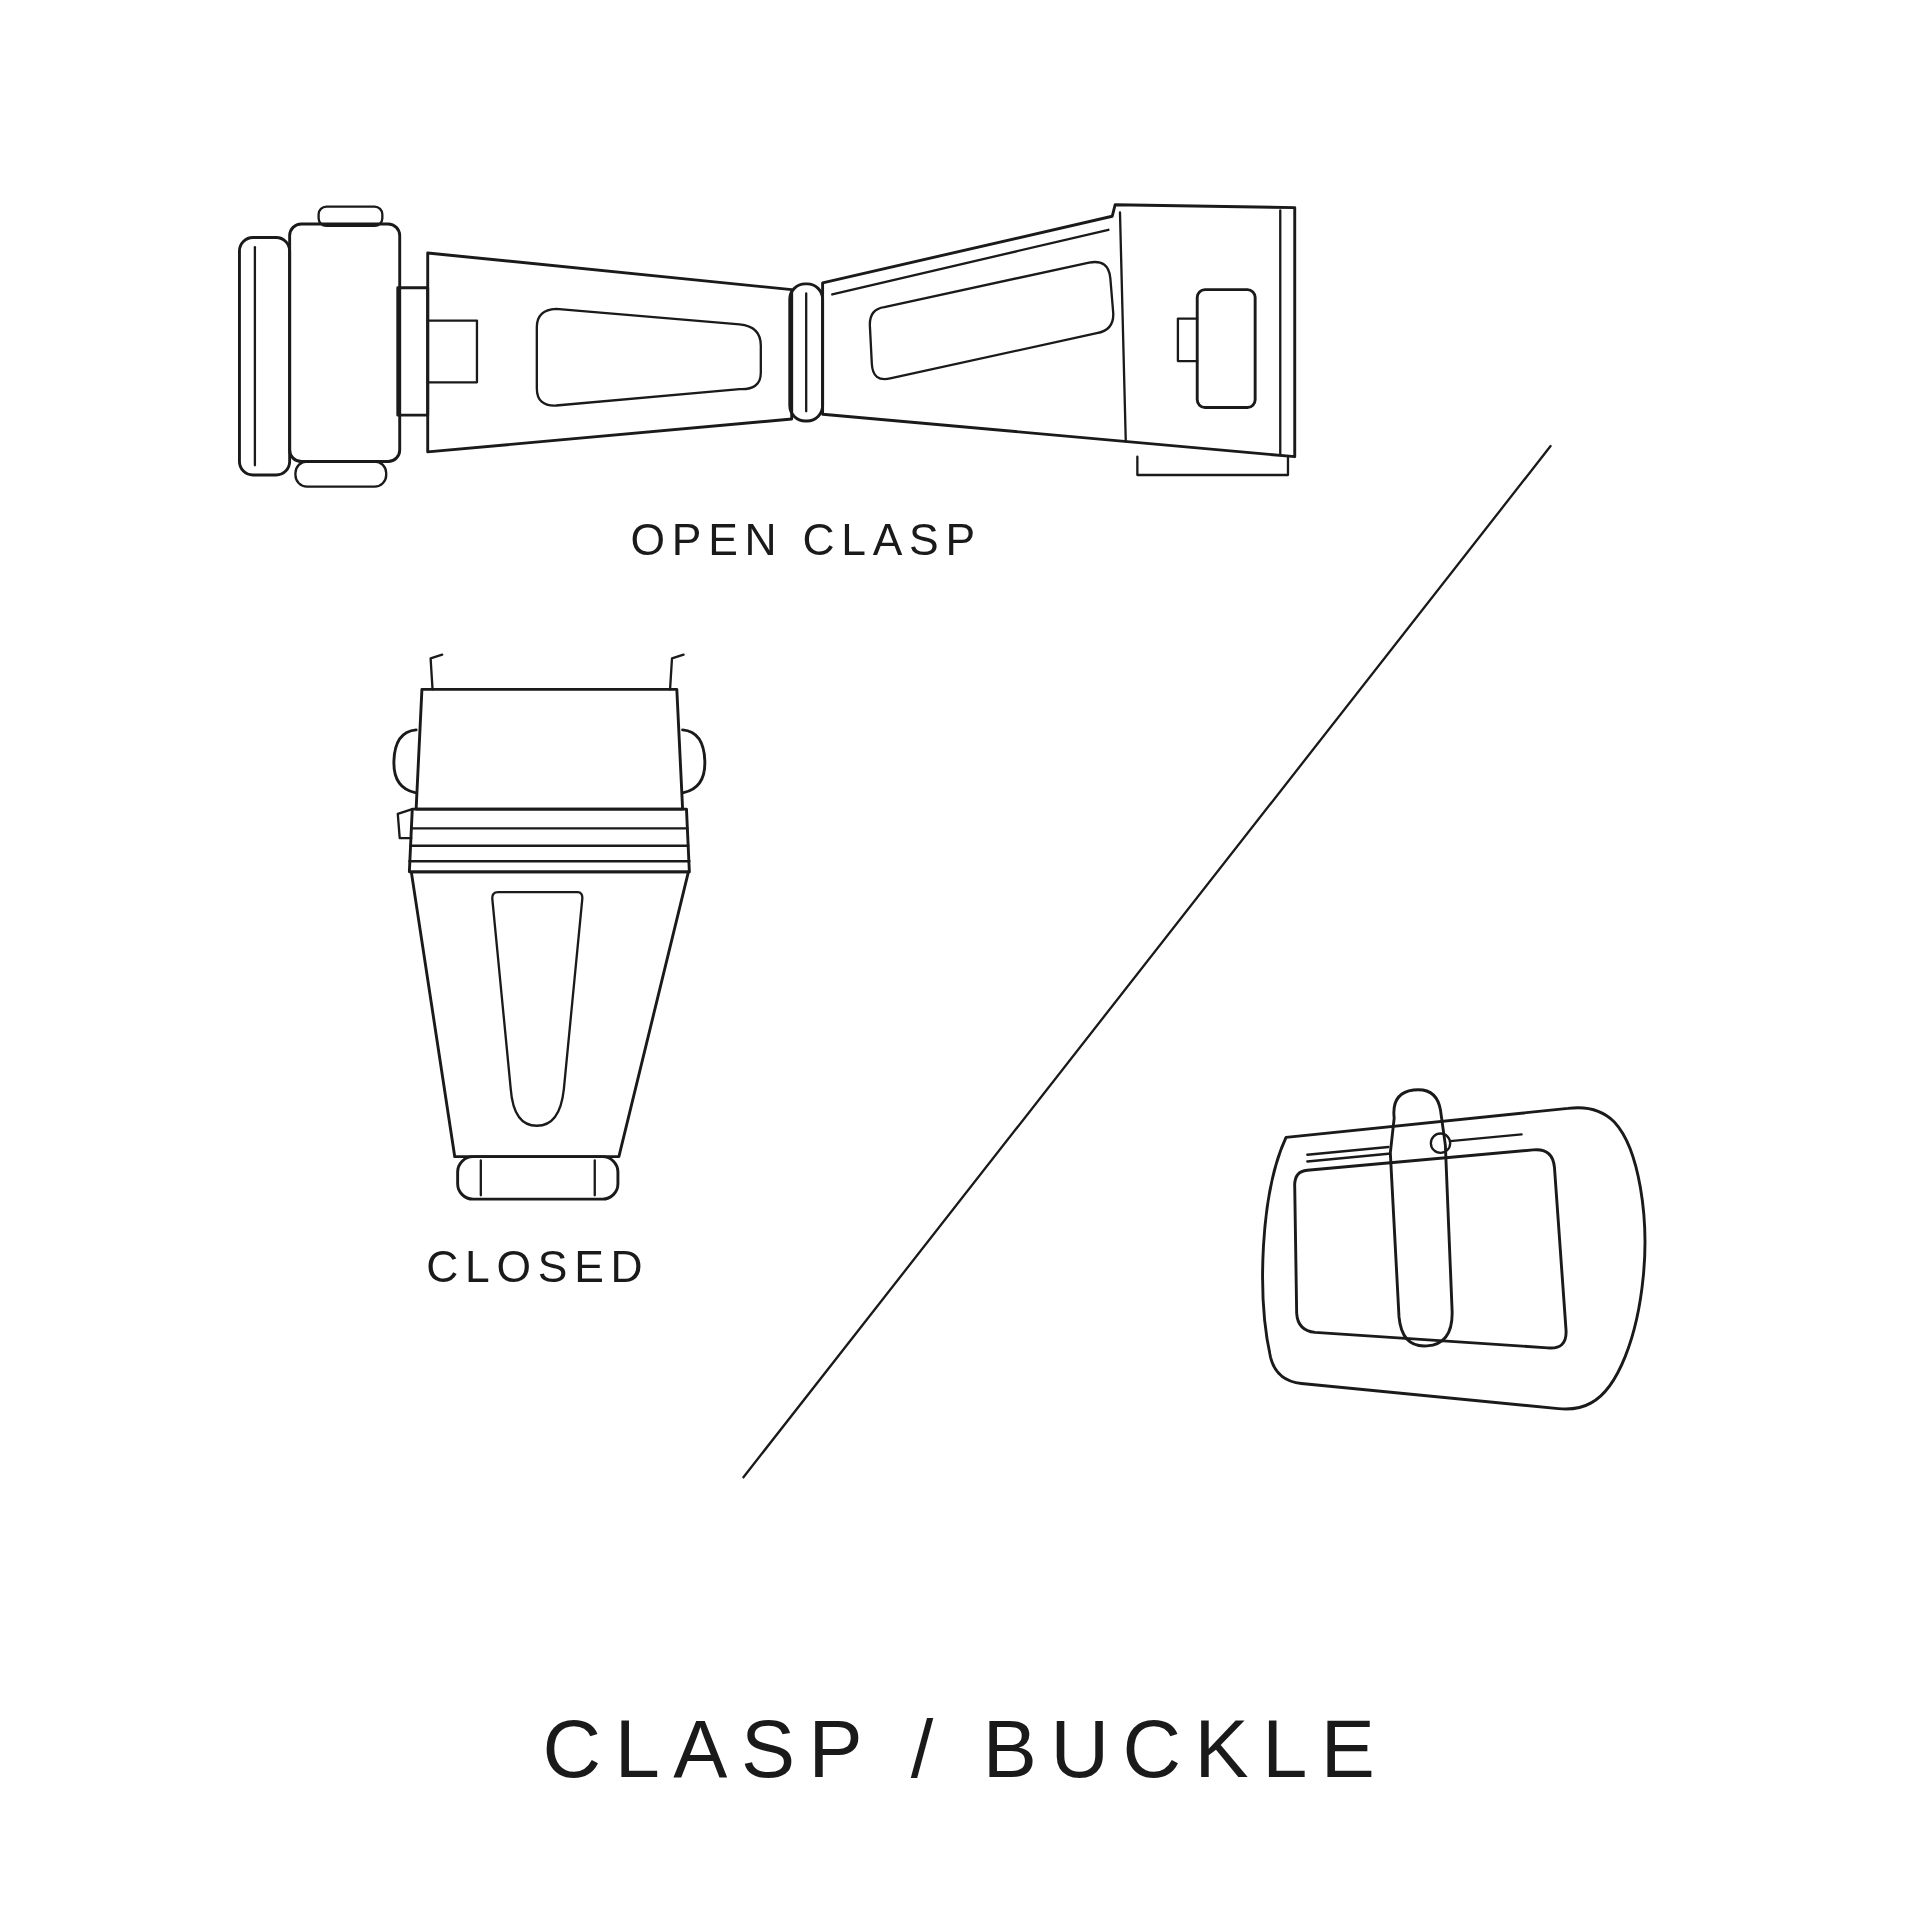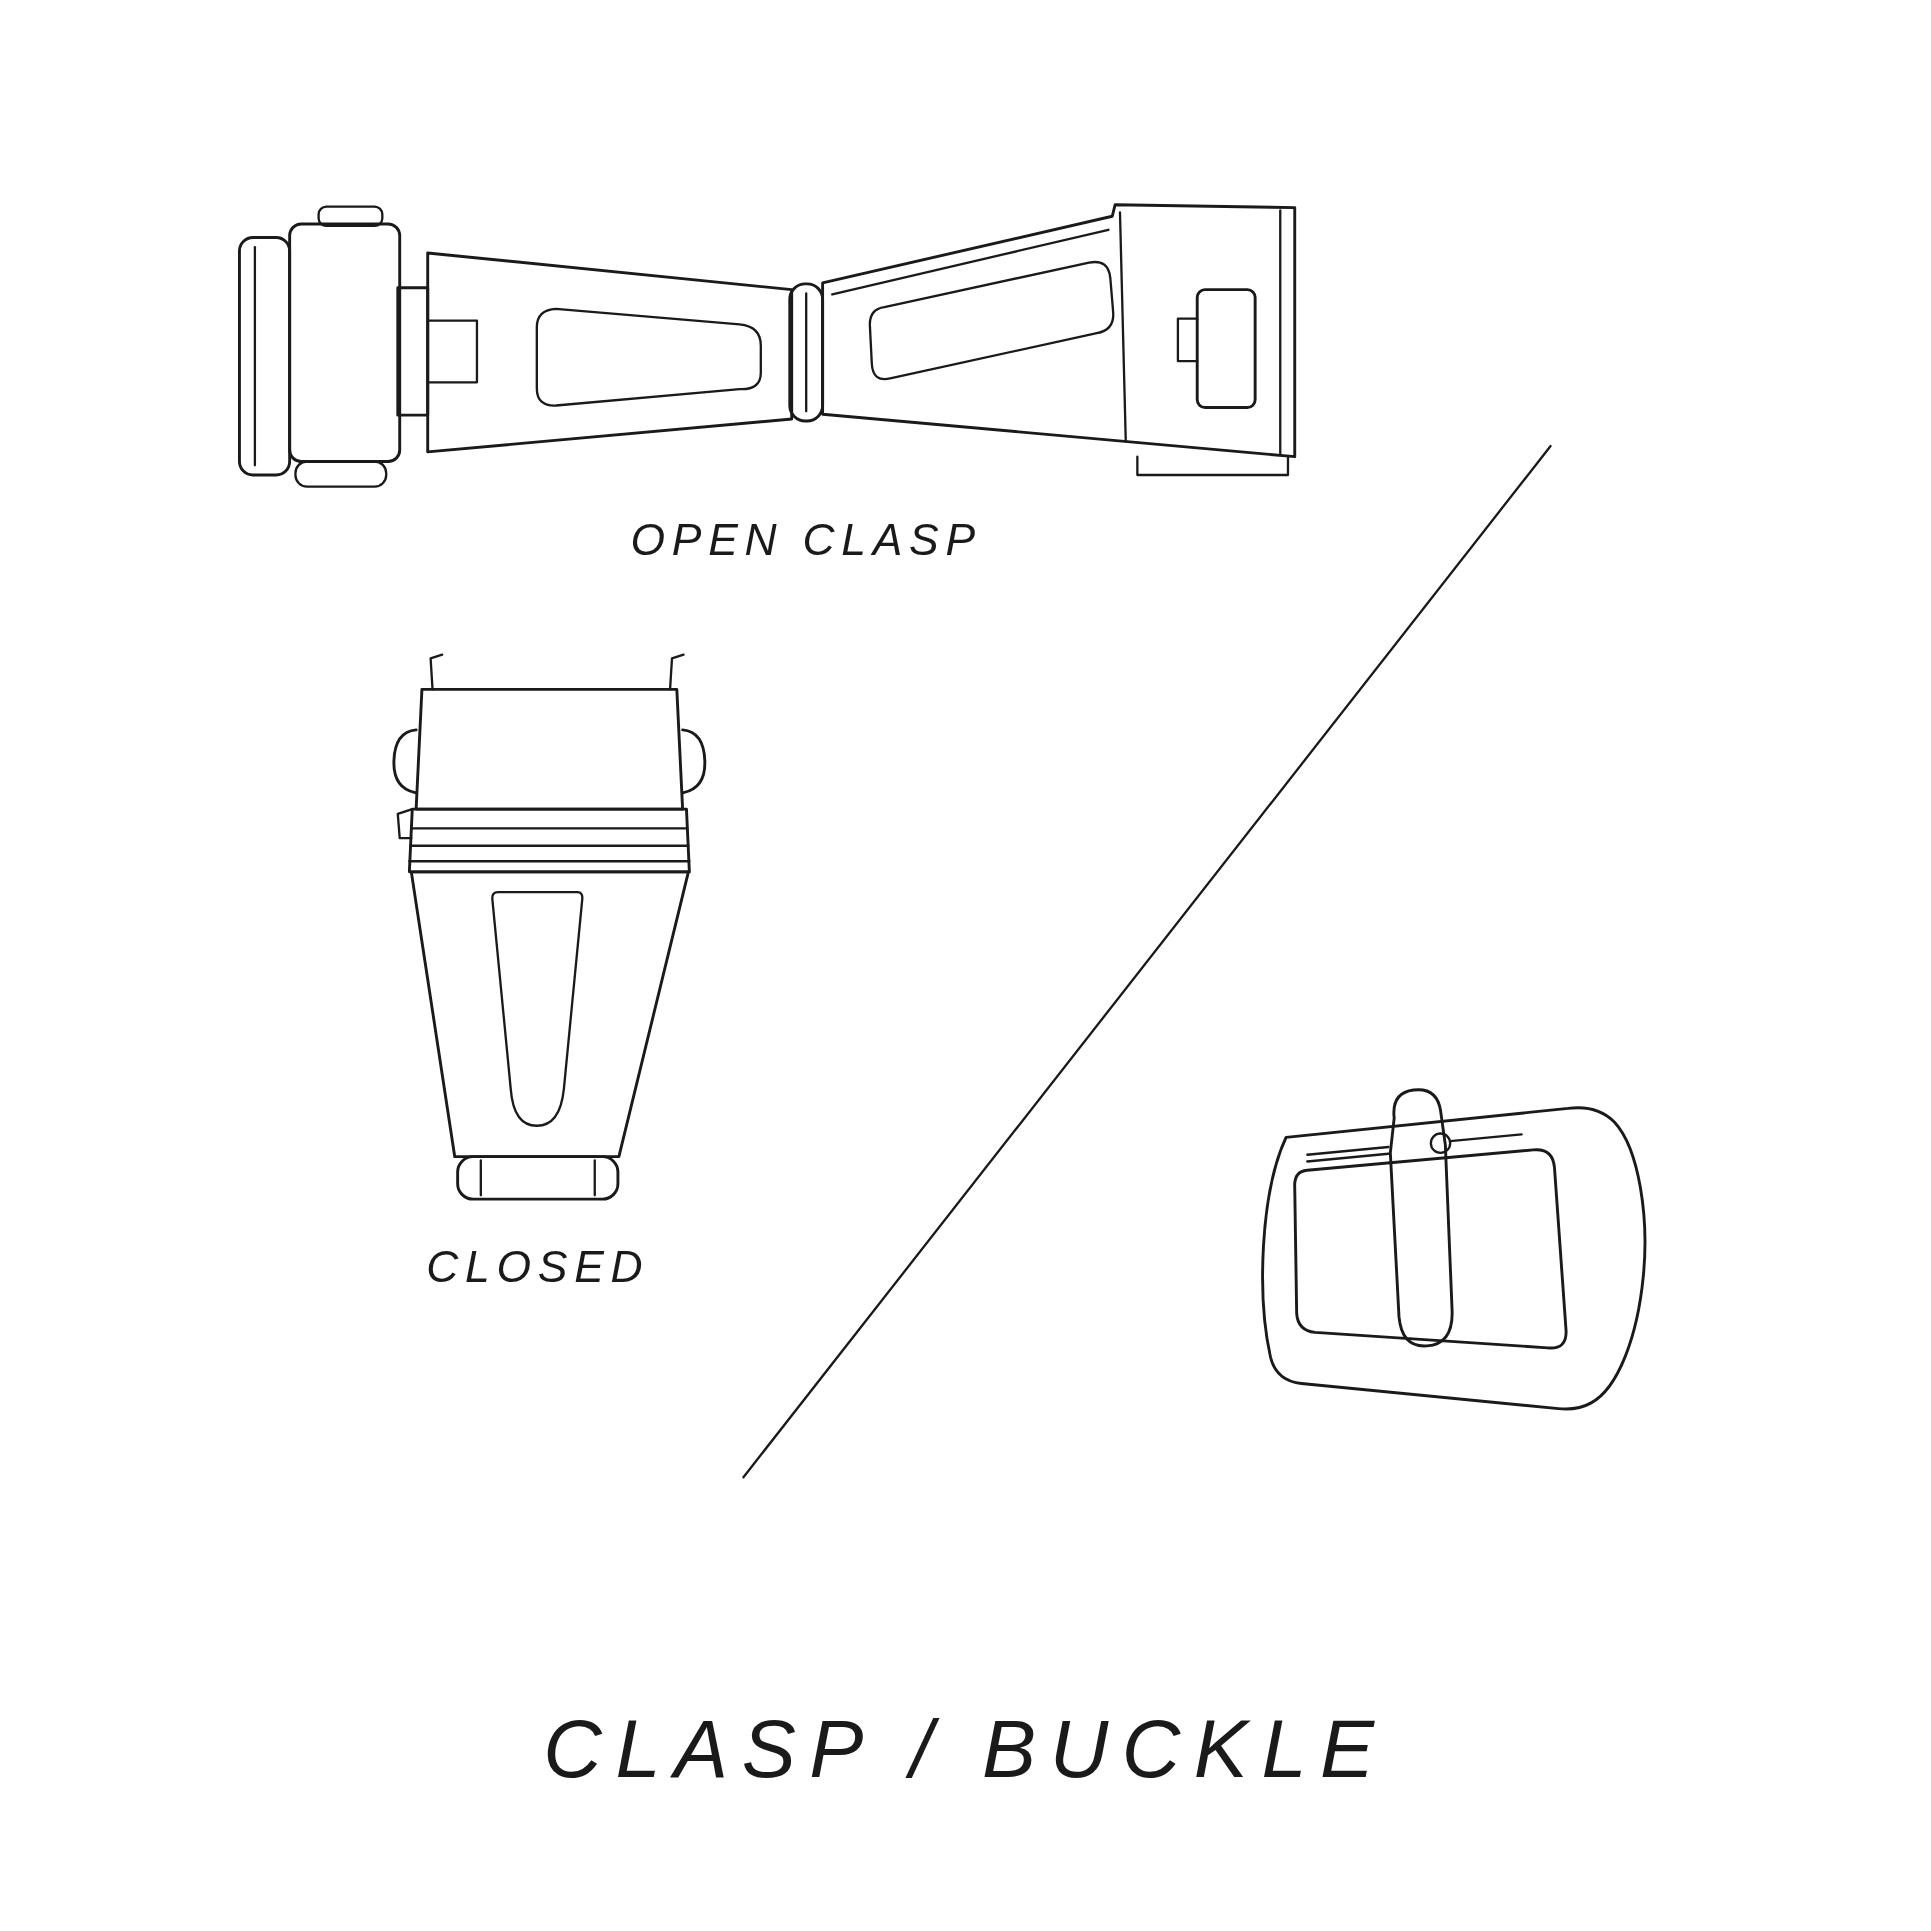--- a/index.html
+++ b/index.html
@@ -11,21 +11,20 @@
   body {
     background: var(--page-bg);
     font-family: "Liberation Sans", "DejaVu Sans", sans-serif;
   }
   .canvas {
     position: relative;
     width: 1931px;
     height: 1931px;
     background: var(--page-bg);
     overflow: hidden;
-    font-style: italic;
   }
   svg.diagram {
     position: absolute;
     inset: 0;
     width: 100%;
     height: 100%;
   }
   .ln {
     fill: none;
     stroke: var(--line-color);

